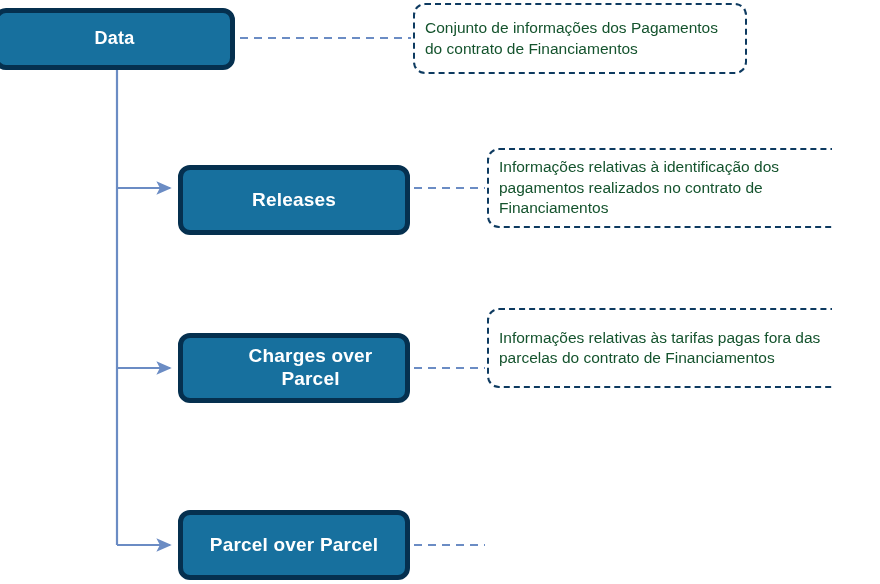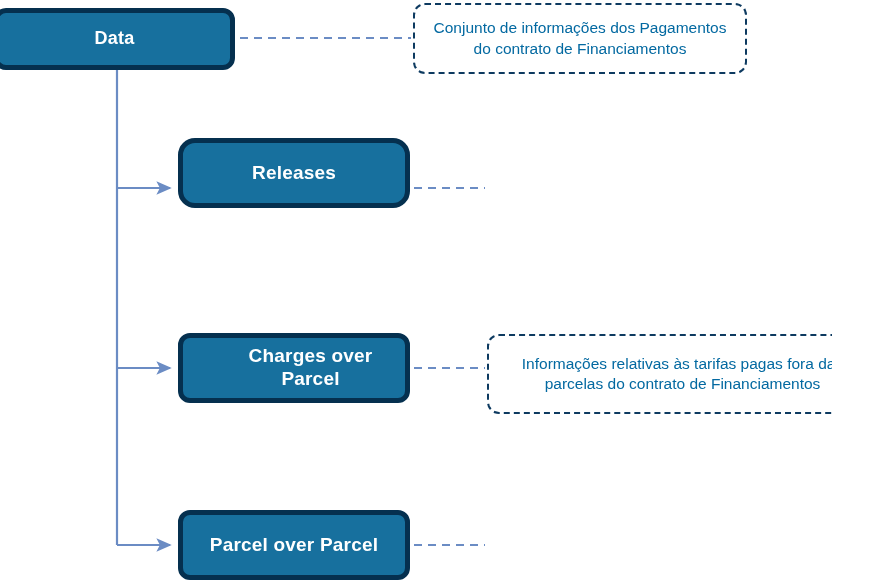--- a/index.html
+++ b/index.html
@@ -47,54 +47,53 @@
     top: 8px;
     width: 241px;
     height: 62px;
     font-size: 18px;
   }
   .node-child {
     left: 178px;
     width: 232px;
     height: 70px;
   }
-  .node-releases { top: 138px; border-radius: 17px; }
+  .node-releases { top: 165px; }
   .node-charges  { top: 333px; padding-left: 43px; }
   .node-taxes    { top: 510px; }
 
   .desc {
     position: absolute;
     box-sizing: border-box;
     border: 2px dashed #0d3a60;
     border-radius: 12px;
     background: #ffffff;
-    color: #0369a1;
+    color: #14532d;
     font-size: 15.5px;
     line-height: 1.32;
-    text-align: center;
     display: flex;
     align-items: center;
     justify-content: center;
     padding: 4px 10px;
   }
   .desc-0 {
     left: 413px;
     top: 3px;
     width: 334px;
     height: 71px;
   }
   .desc-1 {
     left: 487px;
     top: 148px;
     width: 391px;
     height: 80px;
   }
   .desc-2 {
     left: 487px;
-    top: 334px;
+    top: 308px;
     width: 391px;
     height: 80px;
   }
   .desc-3 {
     left: 487px;
     top: 504px;
     width: 391px;
     height: 78px;
   }
   .desc span { display: block; }
@@ -136,19 +135,22 @@
   </div>
 
   <div class="node node-child node-taxes">
     <span>Parcel over Parcel</span>
   </div>
 
   <div class="desc desc-0">
     <span>Conjunto de informações dos Pagamentos do contrato de Financiamentos</span>
   </div>
 
+  <div class="desc desc-1">
+    <span>Informações relativas à identificação dos pagamentos realizados no contrato de Financiamentos</span>
+  </div>
 
   <div class="desc desc-2">
     <span>Informações relativas às tarifas pagas fora das parcelas do contrato de Financiamentos</span>
   </div>
 
 
 </div>
 
 </body></html>

